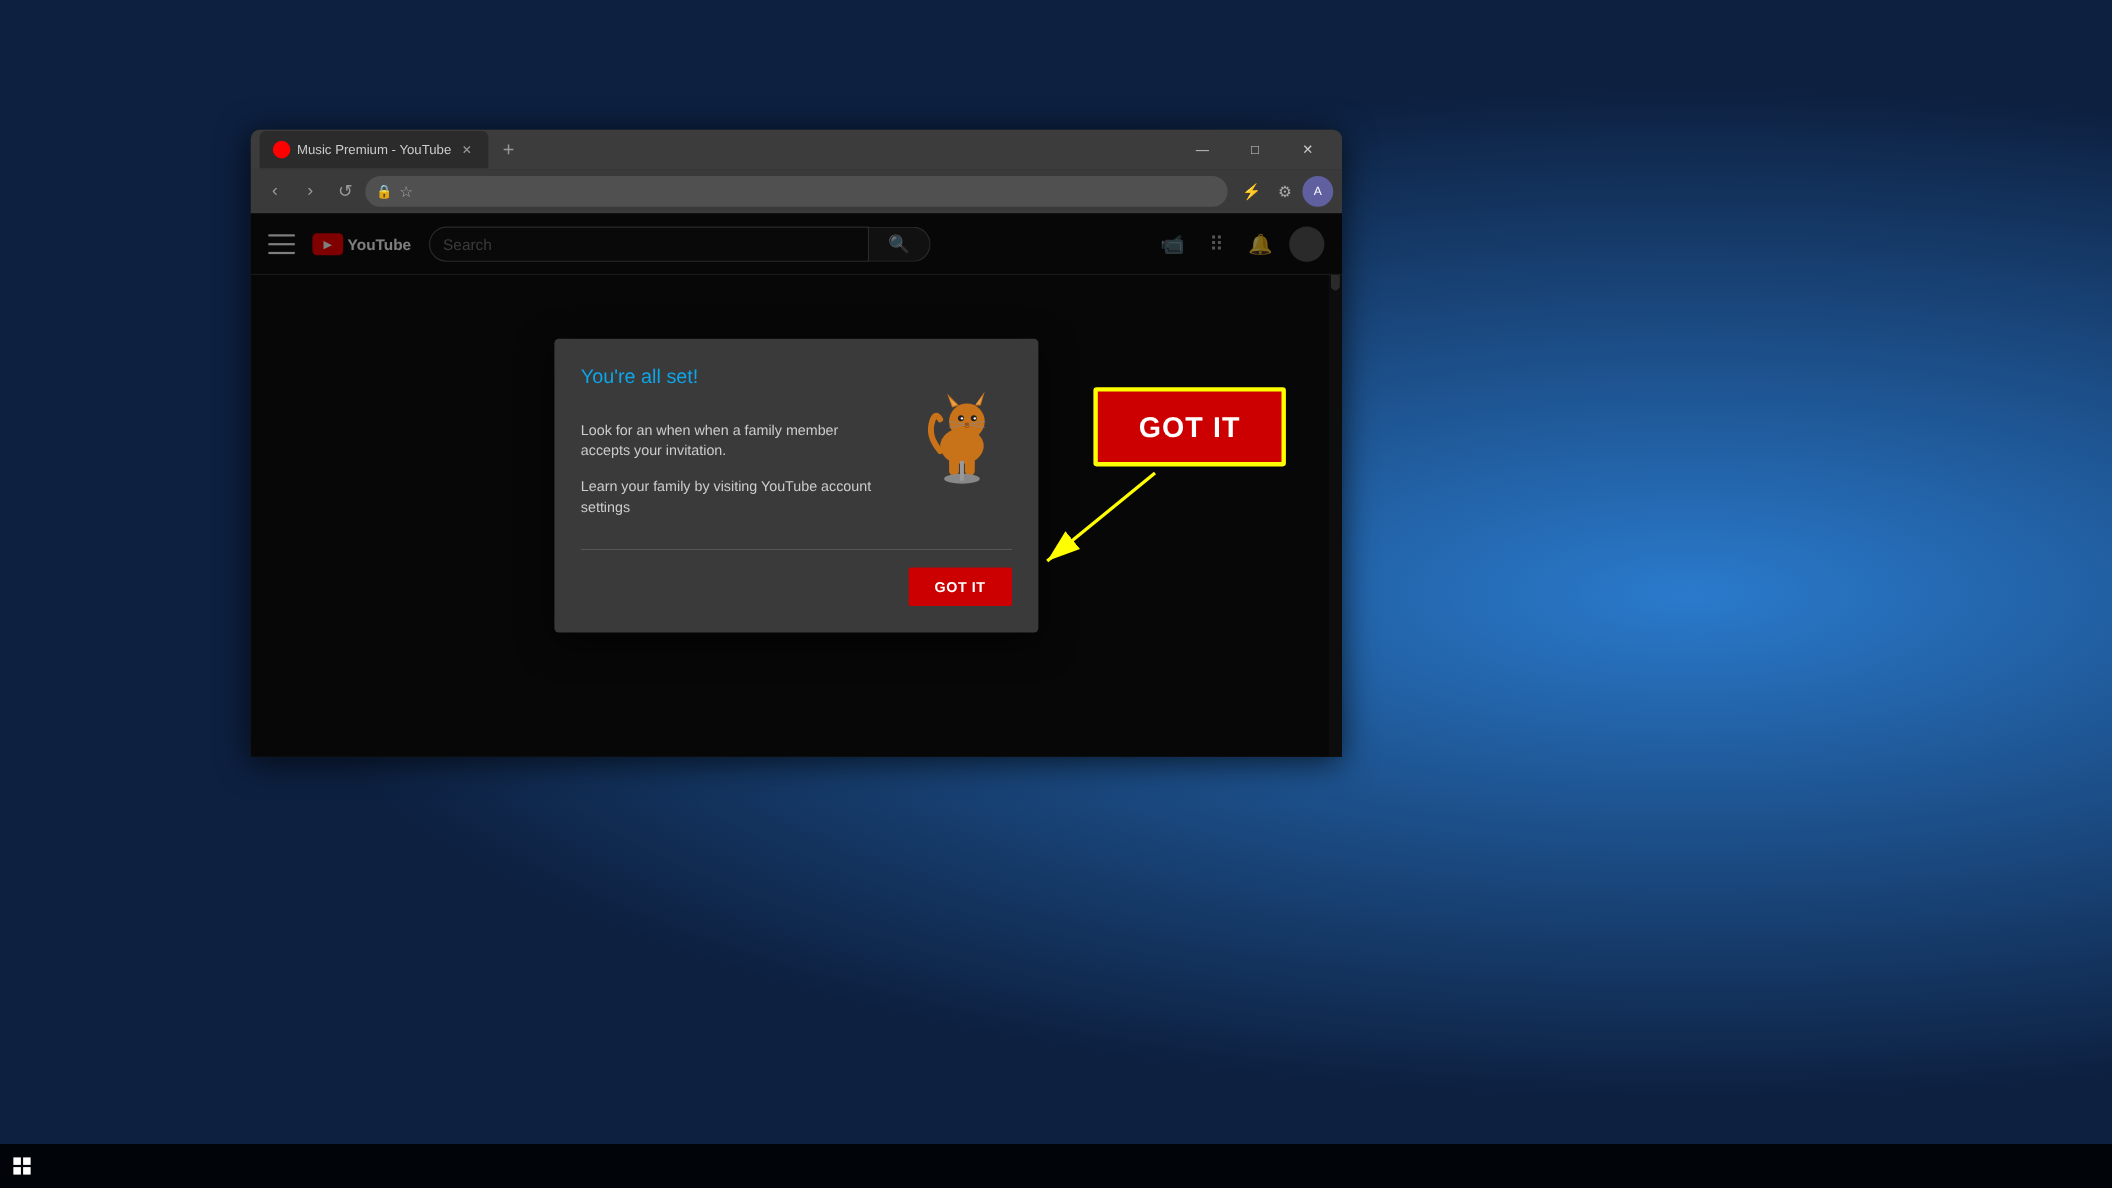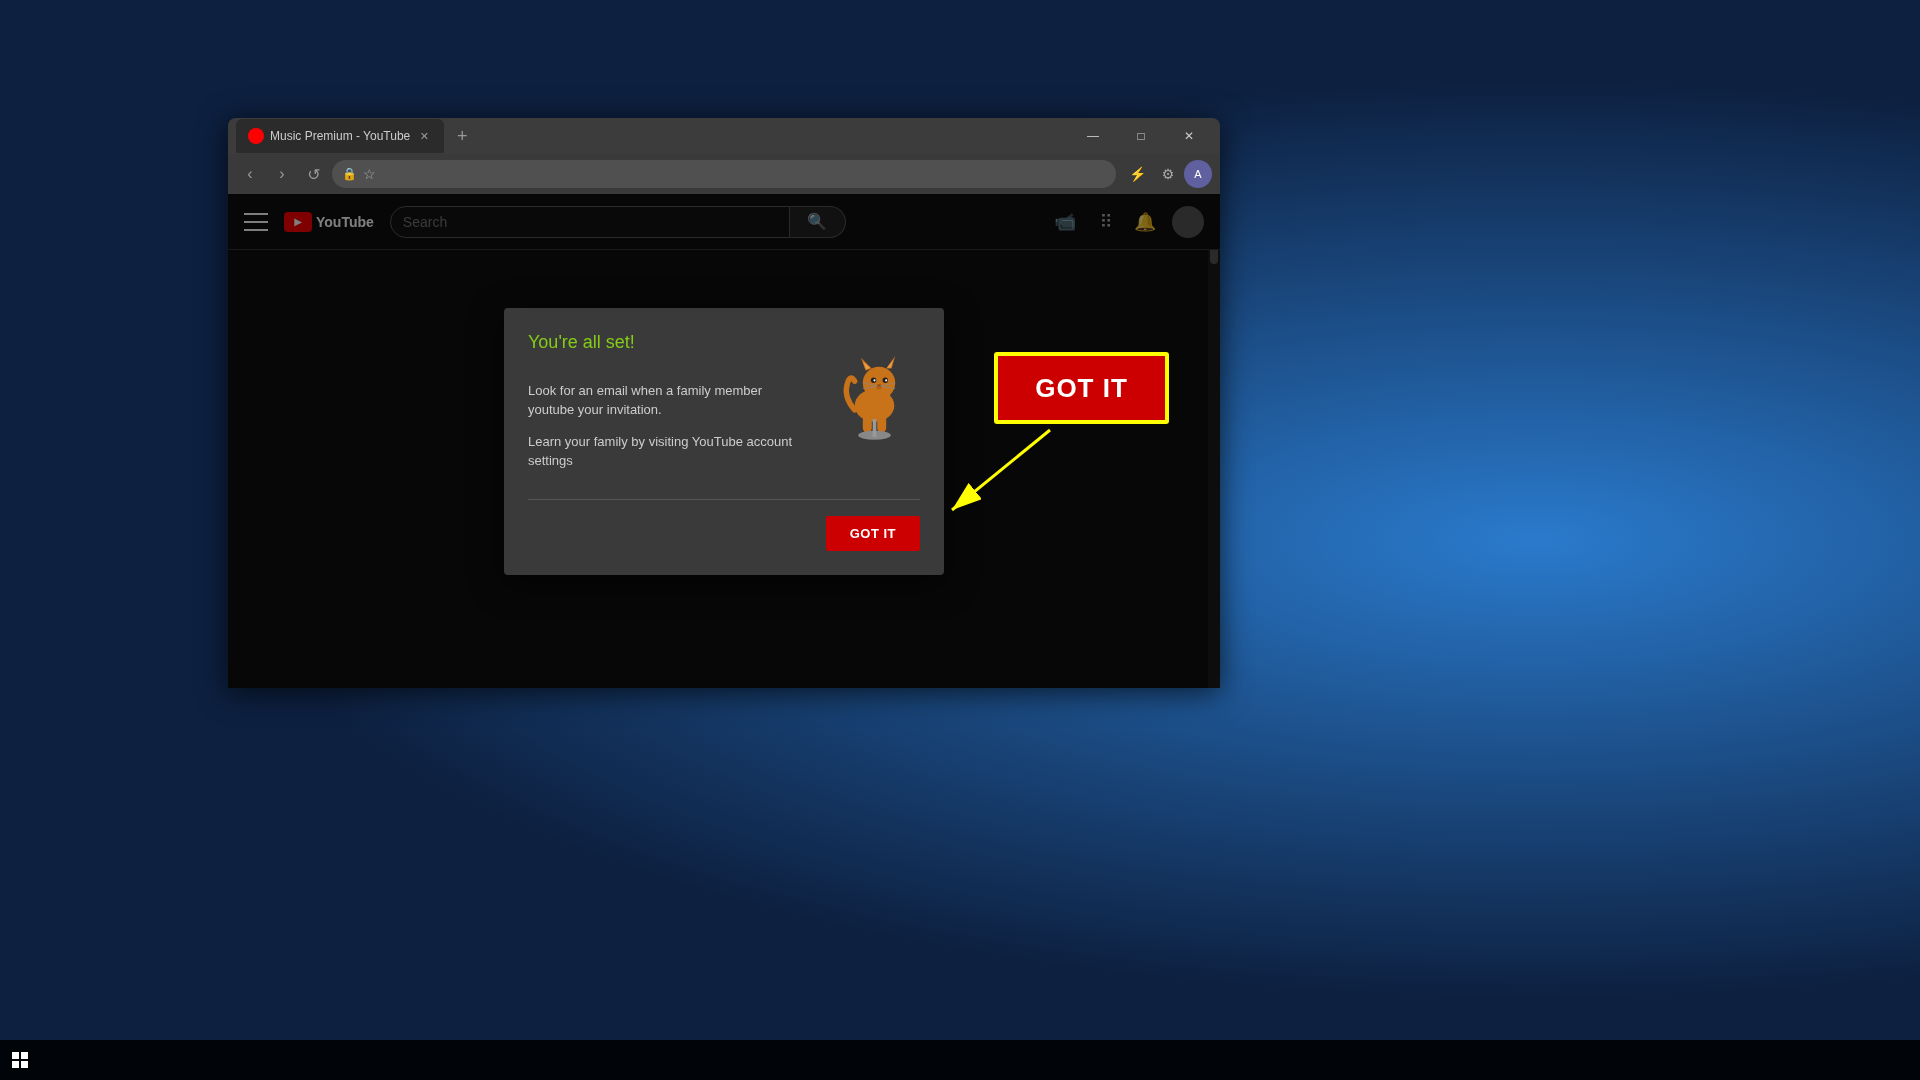--- a/index.html
+++ b/index.html
@@ -383,21 +383,21 @@
       gap: 16px;
       margin-bottom: 16px;
     }
 
     .dialog-text-section {
       flex: 1;
     }
 
     .dialog-title {
       font-size: 18px;
-      color: #84cc16;
+      color: #0ea5e9;
       font-weight: normal;
       margin-bottom: 28px;
     }
 
     .dialog-body-text {
       font-size: 13px;
       color: #ccc;
       line-height: 1.5;
       margin-bottom: 12px;
     }
@@ -538,21 +538,21 @@
         <div class="page-billing">Recurring billing • Cancel anytime</div>
       </div>
       <span class="page-link">Additional terms apply. Learn more here</span>
     </div>
 
     <div class="modal-overlay">
       <div class="dialog">
         <div class="dialog-header">
           <div class="dialog-text-section">
             <div class="dialog-title">You're all set!</div>
-            <div class="dialog-body-text">Look for an email when a family member youtube your invitation.</div>
+            <div class="dialog-body-text">Look for an when when a family member accepts your invitation.</div>
             <div class="dialog-body-text">Learn your family by visiting YouTube account settings</div>
           </div>
 
           <div class="dialog-illustration">
             <svg class="cat-svg" viewBox="0 0 100 120">
 
               <ellipse cx="55" cy="75" rx="22" ry="18" fill="#c8721a"></ellipse>
 
               <circle cx="60" cy="50" r="18" fill="#c8721a"></circle>
 

